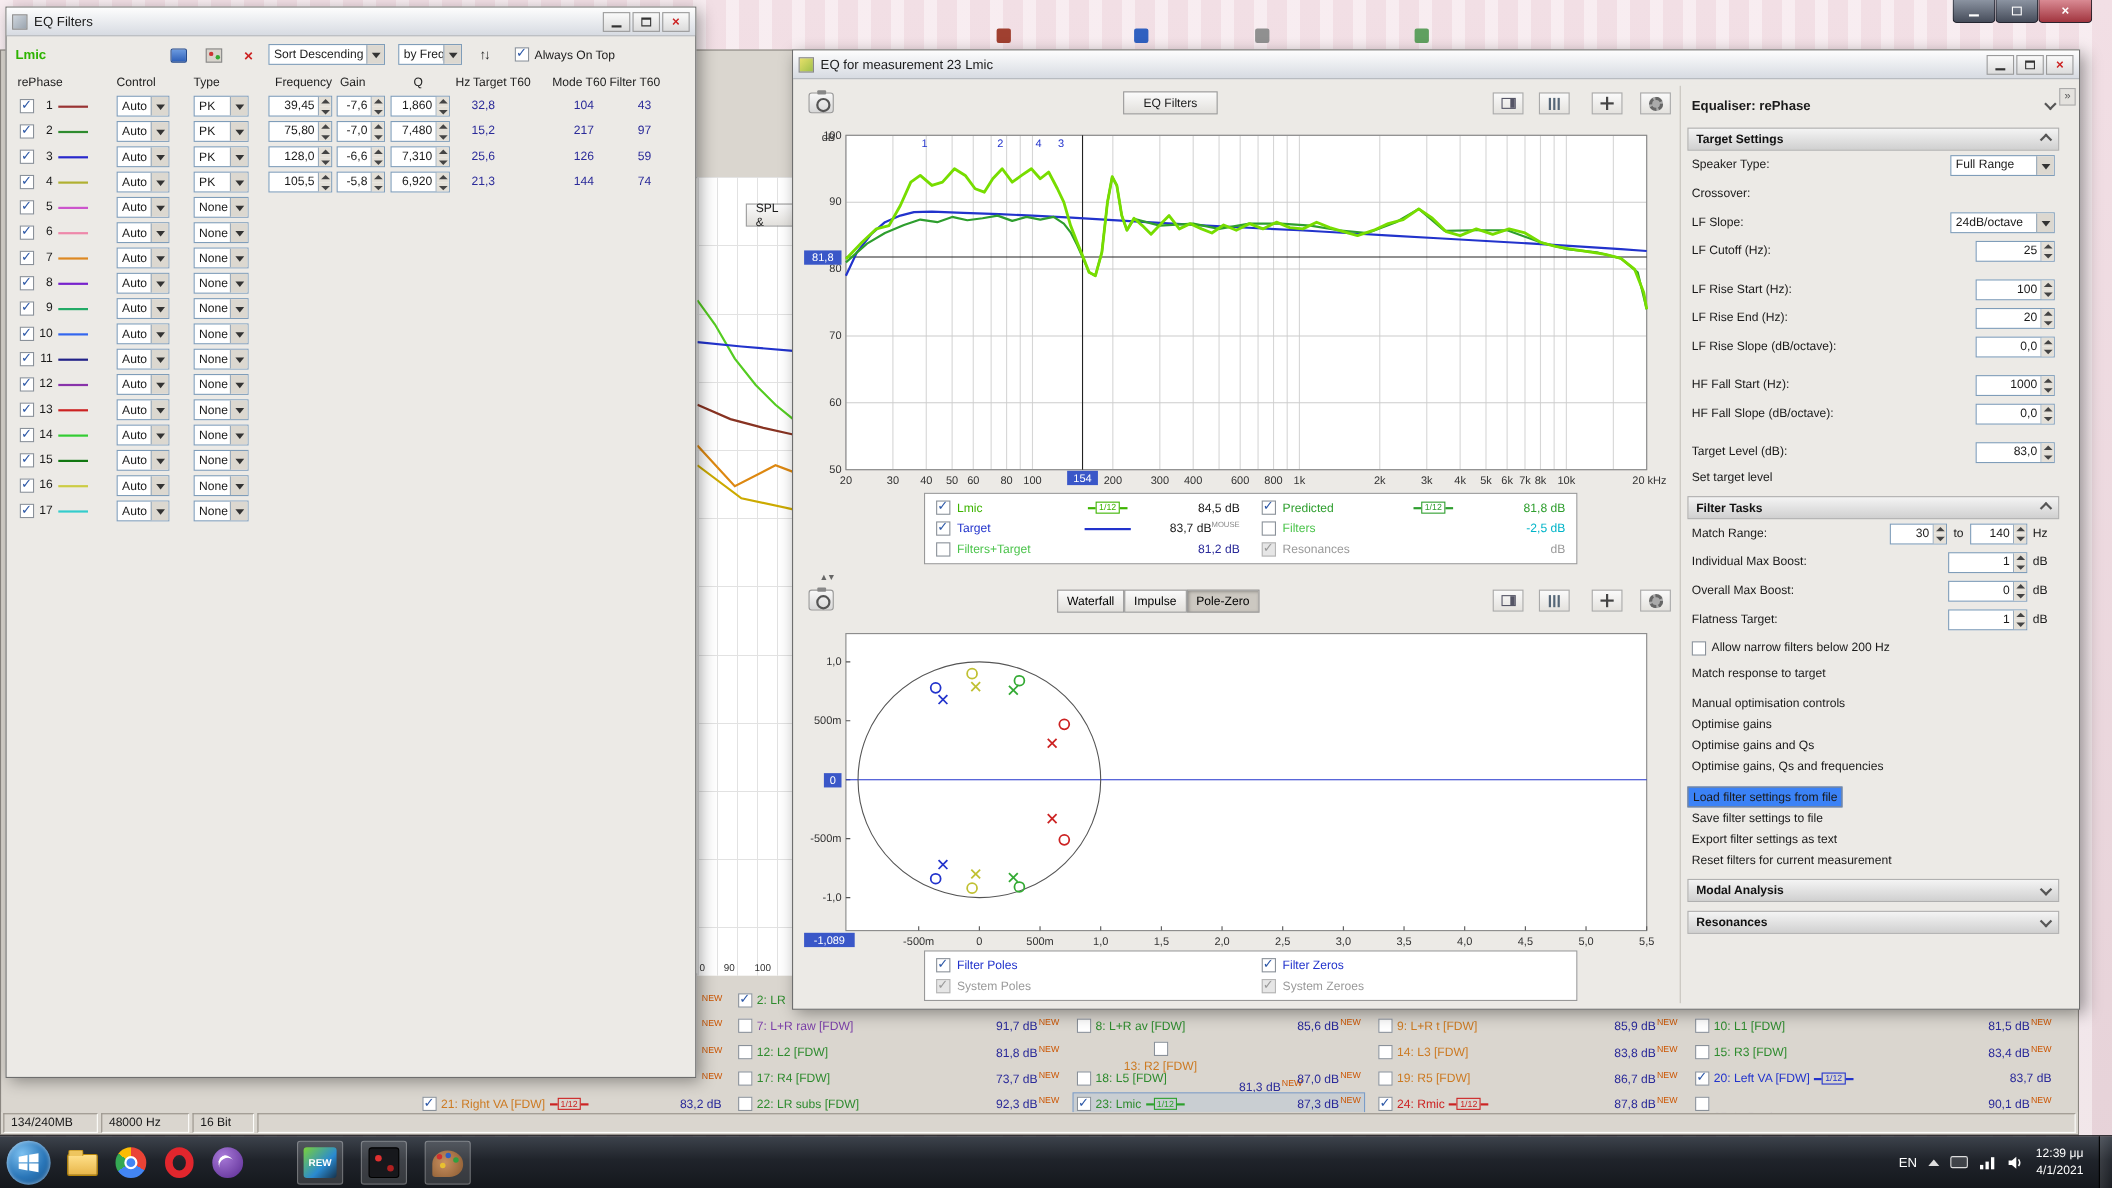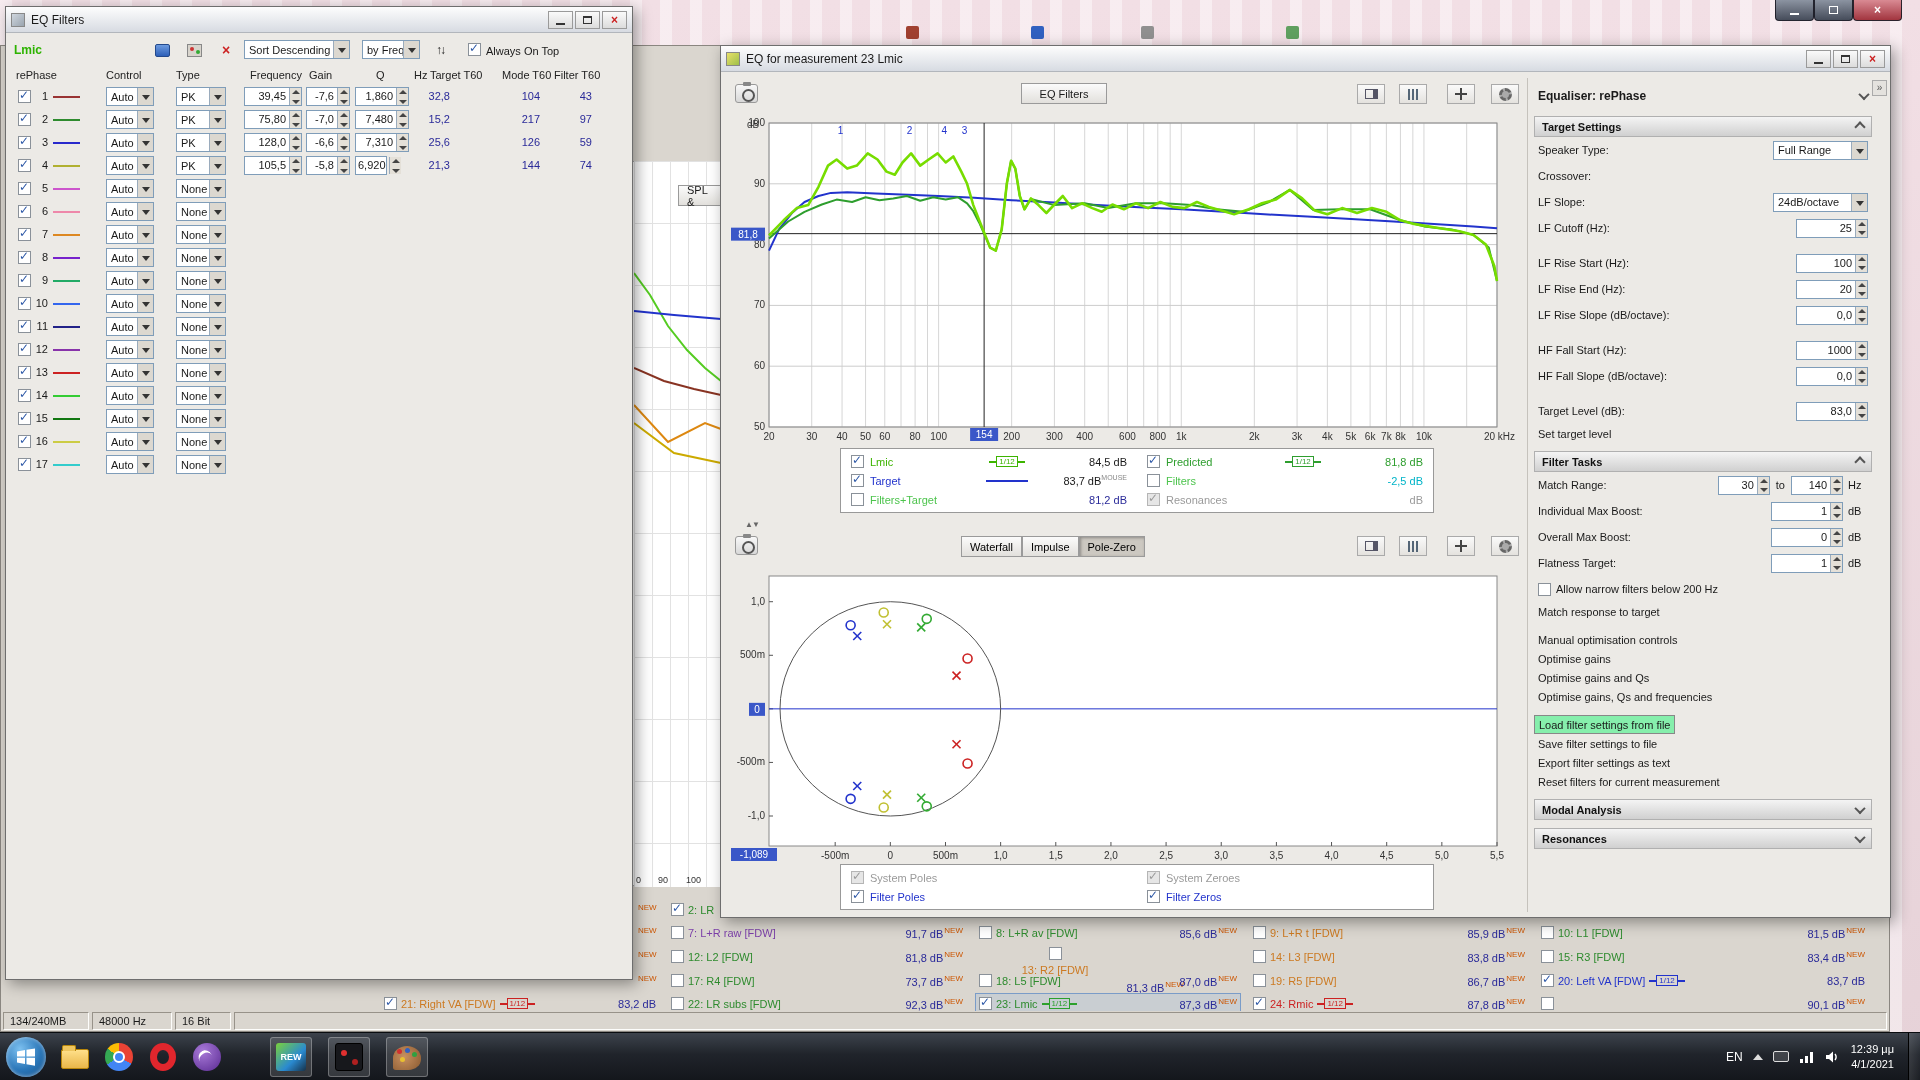--- a/index.html
+++ b/index.html
@@ -121,21 +121,21 @@
   #sidebar{position:absolute;left:806px;top:32px;width:351px;height:834px;border-left:1px solid #c5c2bc;background:#eceae6;padding:6px 6px 0 6px}
   #sb-title{display:flex;align-items:center;height:24px;padding:0 4px;font-size:12px;font-weight:bold}
   #sb-title .chev{margin-left:auto}
   .secbar{height:21px;margin-top:8px;background:linear-gradient(#f4f4f4,#d0d0d0);border:1px solid #b0b0b0;display:flex;align-items:center;padding:0 7px;font-size:11px;font-weight:bold;color:#111}
   .secbar .chev{margin-left:auto}
   .srow{display:flex;align-items:center;height:26px;padding:0 4px;font-size:11px;position:relative}
   .srow .lbl{flex:1;white-space:nowrap}
   .srow .dd,.srow .spin{position:relative}
   .srow .unit{width:20px;text-align:left;margin-left:5px}
   .slink{height:19px;padding:1px 4px;font-size:11px;display:flex;align-items:center;width:max-content}
-  .slink.focused{border:1px solid #888;background:#86efac}
+  .slink.focused{border:1px solid #888;background:#3b82f6}
   .gap{margin-top:9px}
   #sb-collapse{position:absolute;right:3px;top:34px;width:15px;height:16px;border:1px solid #aaa;background:#e4e2de;font-size:10px;color:#555;text-align:center;line-height:14px}
 
   
   #main-controls{position:absolute;right:18px;top:0;display:flex;z-index:2}
   .aerobtn{width:39px;height:21px;background:linear-gradient(rgba(130,140,155,.92),rgba(55,63,78,.92));border:1px solid rgba(25,25,35,.9);border-top:none;display:flex;align-items:center;justify-content:center;border-radius:0 0 4px 4px}
   .aerobtn.close{width:49px;background:linear-gradient(#d98a93,#a2353f)}
   .wg-min{width:9px;height:2px;background:#fff;margin-top:8px}
   .wg-max{width:9px;height:8px;border:1px solid #fff}
   .wg-x{color:#fff;font-weight:bold;font-size:12px;line-height:1}
@@ -608,36 +608,36 @@
         <line x1="-4" y1="4" x2="4" y2="-4"></line>
       </g>
       <rect x="20" y="134.85714285714286" width="16" height="13" fill="#3a57c8"></rect>
       <text x="28" y="144.85714285714286" text-anchor="middle" font-size="10" fill="#fff">0</text>
       <rect x="2" y="280" width="46" height="13" fill="#3a57c8"></rect>
       <text x="25" y="290" text-anchor="middle" font-size="10" fill="#fff">-1,089</text>
     </svg>
   <div id="pz-legend">
       <div class="lgrow">
         <div class="lgcell">
+          <span class="cb ck"></span>
+          <span class="lgname" style="color: rgb(34, 51, 204);">Filter Poles</span>
+        </div>
+        <div class="lgcell">
+          <span class="cb ck"></span>
+          <span class="lgname" style="color: rgb(34, 51, 204);">Filter Zeros</span>
+        </div>
+      </div>
+      <div class="lgrow">
+        <div class="lgcell">
           <span class="cb ck dis"></span>
           <span class="lgname" style="color: rgb(154, 154, 154);">System Poles</span>
         </div>
         <div class="lgcell">
           <span class="cb ck dis"></span>
           <span class="lgname" style="color: rgb(154, 154, 154);">System Zeroes</span>
-        </div>
-      </div>
-      <div class="lgrow">
-        <div class="lgcell">
-          <span class="cb ck"></span>
-          <span class="lgname" style="color: rgb(34, 51, 204);">Filter Poles</span>
-        </div>
-        <div class="lgcell">
-          <span class="cb ck"></span>
-          <span class="lgname" style="color: rgb(34, 51, 204);">Filter Zeros</span>
         </div>
       </div>
     </div>
 
   <div id="sidebar">
     <div id="sb-title">
       <span>Equaliser: rePhase</span>
       <span class="chev down"></span>
     </div>
     <div id="sidebar-sections">
@@ -998,21 +998,21 @@
             <i class="dn"></i>
           </span>
         </span>
         <span class="spin" style="left: 300px; top: 2px; width: 44px; position: absolute;">
           <span class="v">-5,8</span>
           <span class="ar">
             <i class="up"></i>
             <i class="dn"></i>
           </span>
         </span>
-        <span class="spin" style="left: 349px; top: 2px; width: 32px; position: absolute;">
+        <span class="spin" style="left: 349px; top: 2px; width: 54px; position: absolute;">
           <span class="v">6,920</span>
           <span class="ar">
             <i class="up"></i>
             <i class="dn"></i>
           </span>
         </span>
         <span class="tval" style="left: 398px; width: 46px;">21,3</span>
         <span class="tval" style="left: 488px; width: 46px;">144</span>
         <span class="tval" style="left: 540px; width: 46px;">74</span>
       </div>

